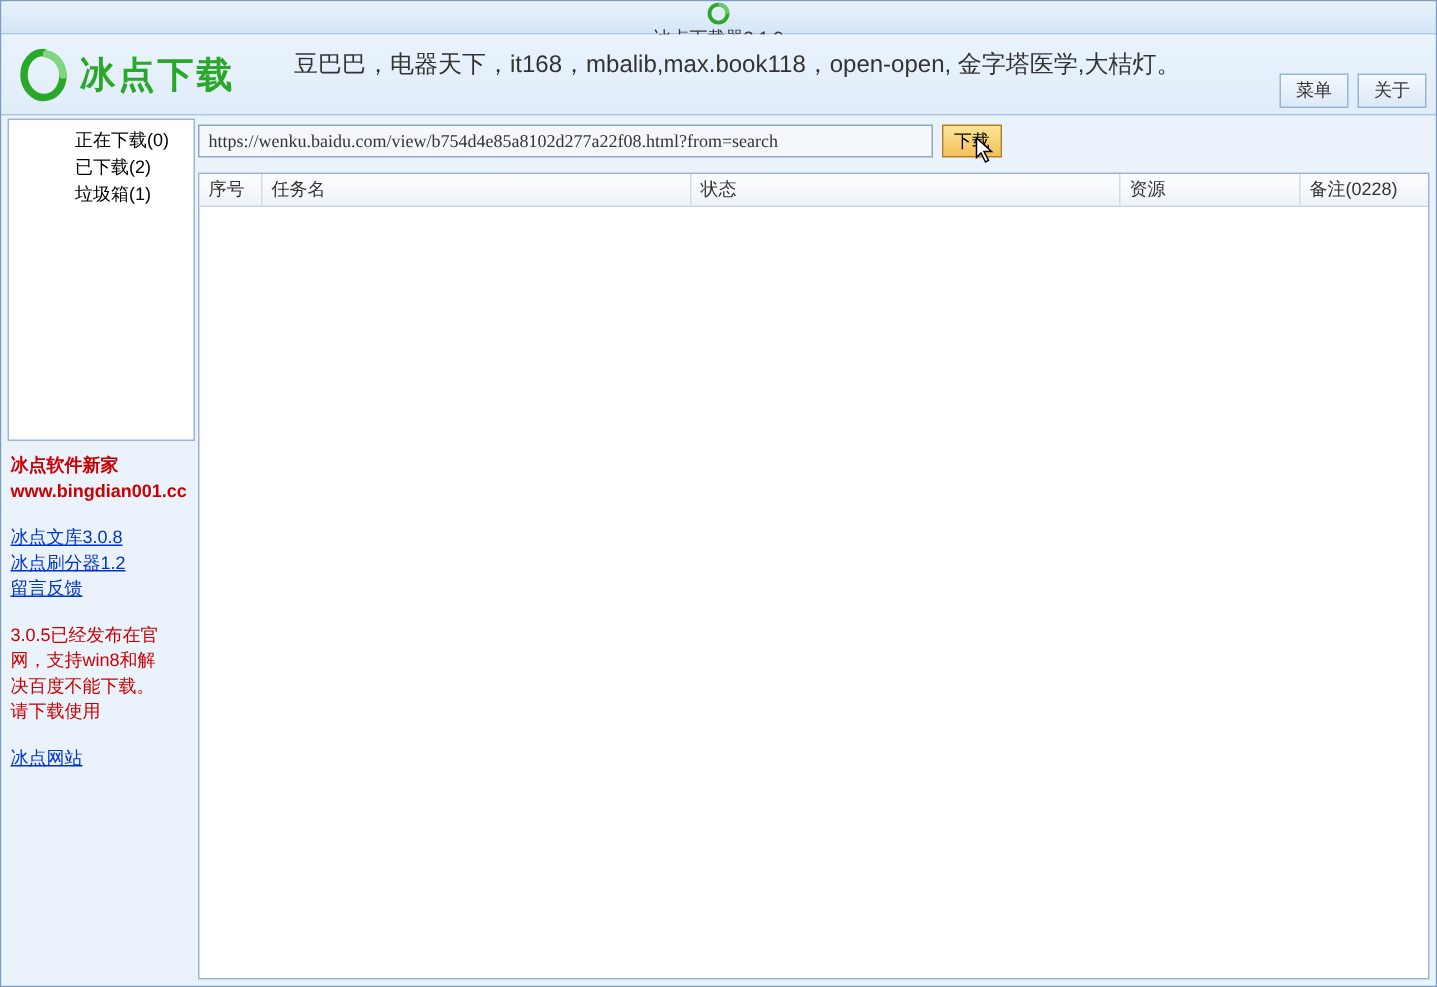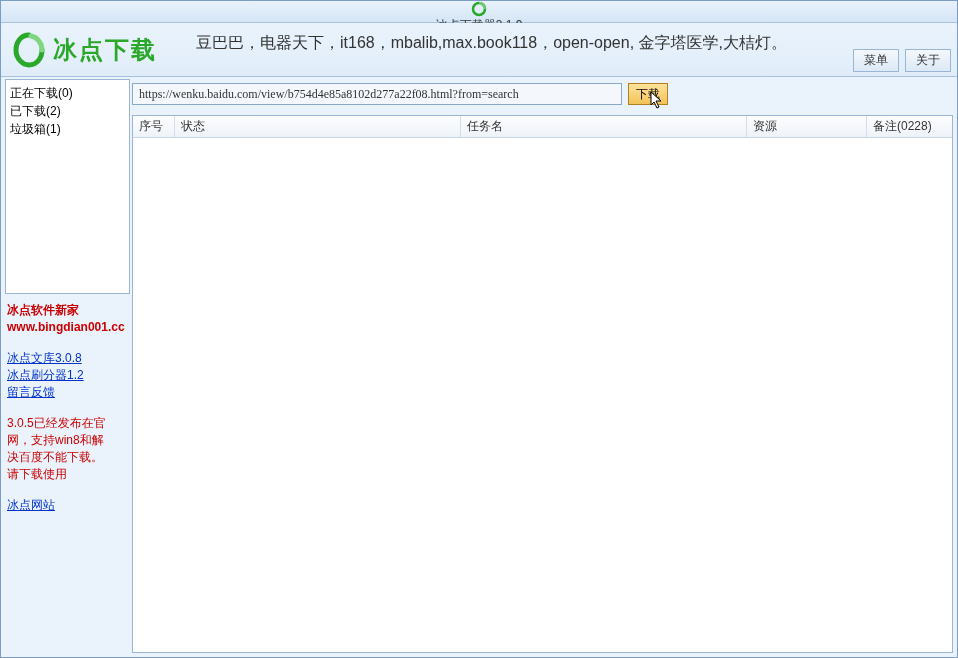--- a/index.html
+++ b/index.html
@@ -88,21 +88,21 @@
       flex-direction: column;
       padding: 2px 0 0 4px;
     }
     .side-top {
       border: 1px solid #9ab6d4;
       background: #fff;
       height: 215px;
       padding: 4px;
       font-size: 12px;
     }
-    .side-top div { line-height: 18px; cursor: pointer; }
+    .side-top div { line-height: 18px; cursor: pointer; margin-left: 40px; }
     .side-bottom {
       padding: 8px 2px;
       font-size: 12px;
     }
     .sb-red { color: #c00; font-weight: bold; line-height: 17px; }
     .sb-bluelink { color: #0033cc; text-decoration: underline; cursor: pointer; display: block; line-height: 17px; }
     .sb-red2 { color: #c00; line-height: 17px; }
     .sb-gap { height: 14px; }
     .main-area {
       flex: 1;
@@ -237,21 +237,21 @@
       <div class="url-row">
         <input class="url-input" type="text" value="https://wenku.baidu.com/view/b754d4e85a8102d277a22f08.html?from=search" style="">
         <button class="dl-btn">下载</button>
         <svg class="cursor-arrow" width="16" height="20" viewBox="0 0 16 20" style="left:520px;top:14px;">
           <path d="M1 1 L1 14 L4 11 L7 17 L9 16 L6 10 L11 10 Z" fill="#fff" stroke="#000" stroke-width="1"></path>
         </svg>
       </div>
       <div class="table-wrap">
         <div class="thead">
           <div class="th c1">序号</div>
+          <div class="th c2">任务名</div>
           <div class="th c3">状态</div>
-          <div class="th c2">任务名</div>
           <div class="th c4">资源</div>
           <div class="th c5">备注(0228)</div>
         </div>
       </div>
     </div>
   </div>
 </div>
 
 </body></html>

